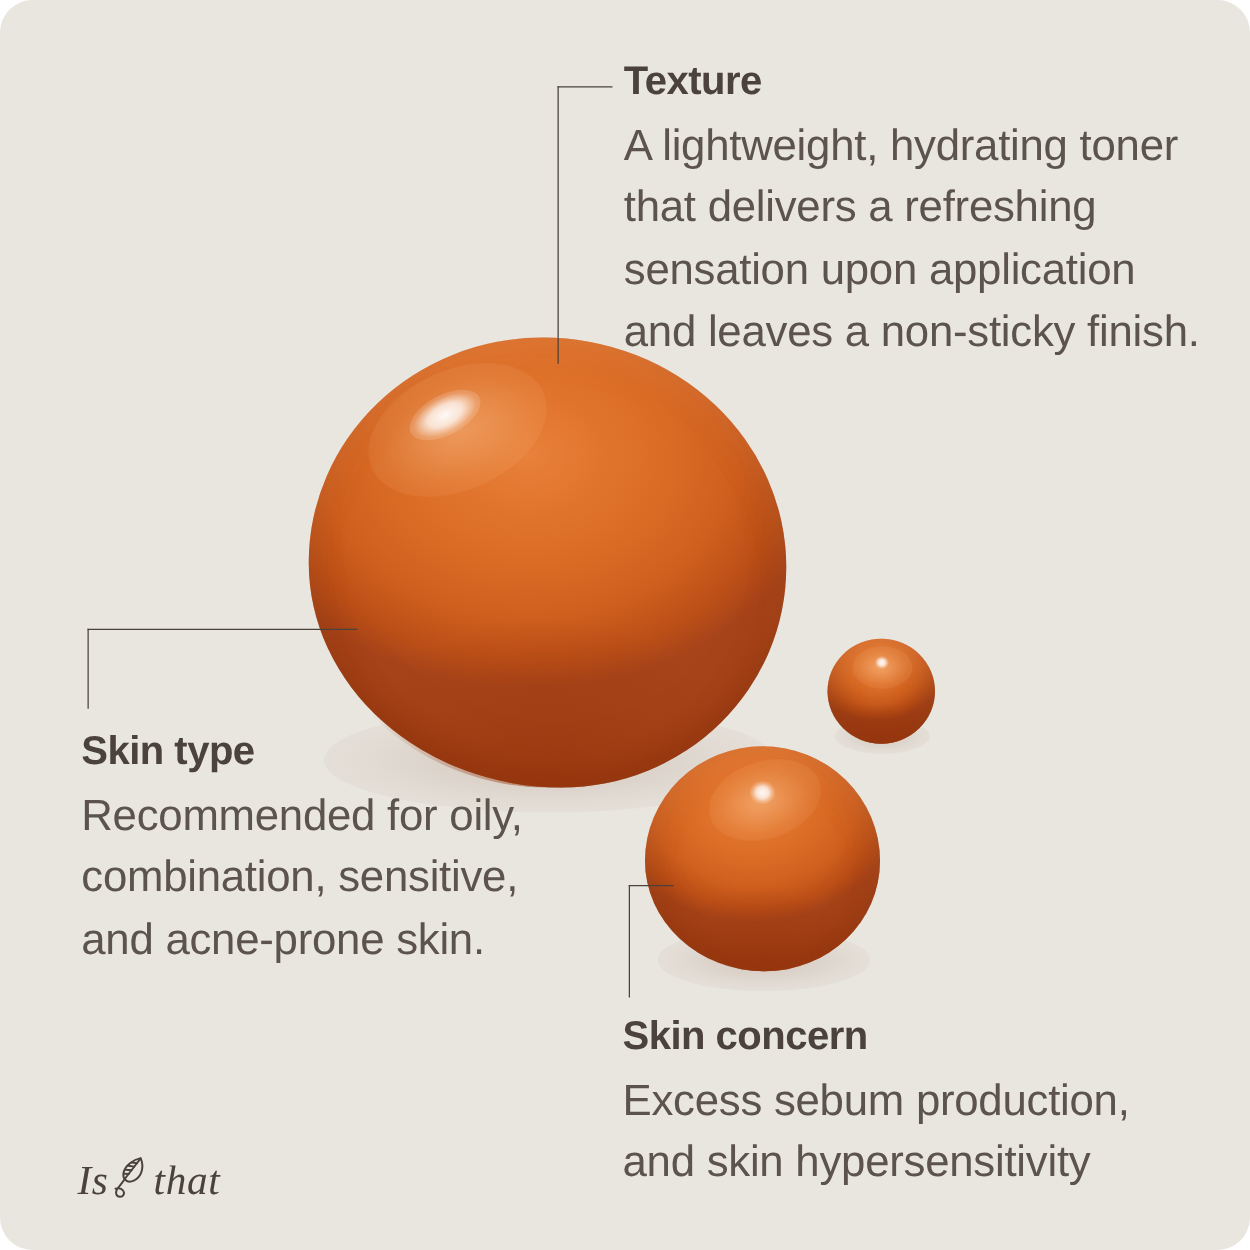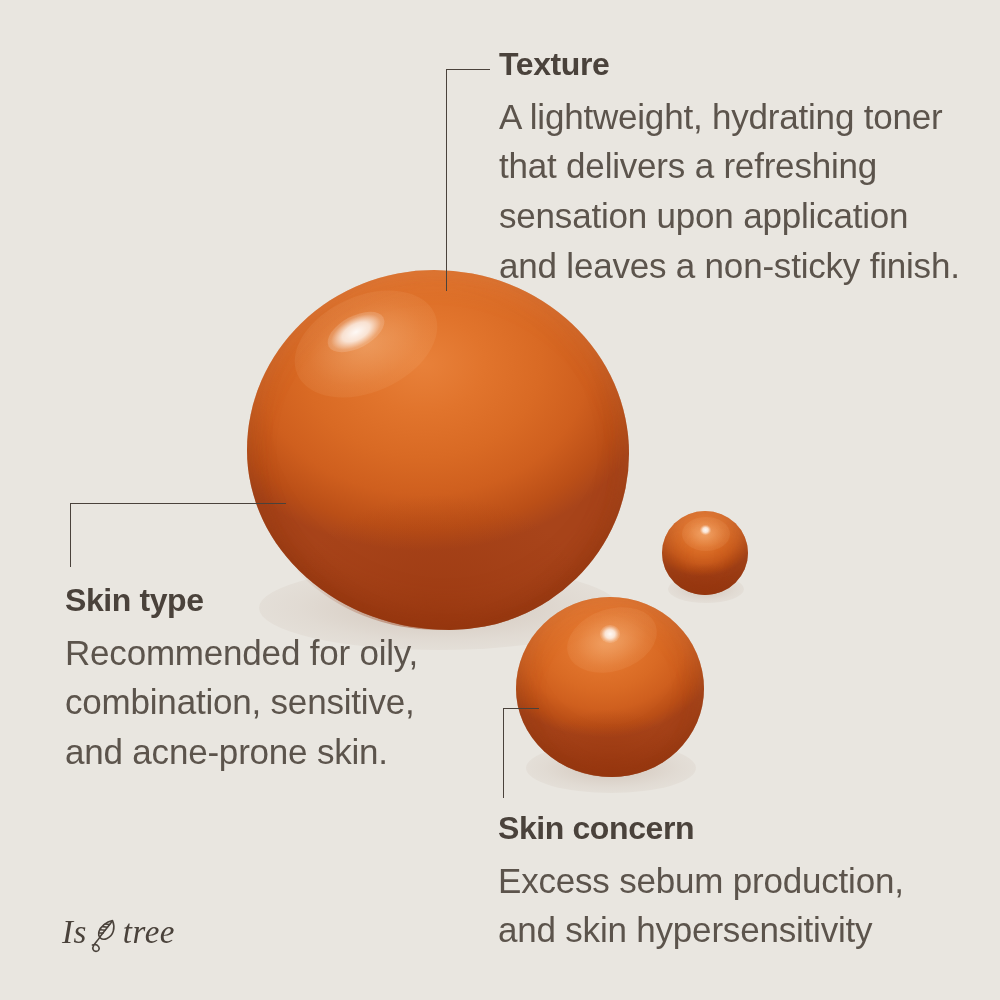--- a/index.html
+++ b/index.html
@@ -11,20 +11,21 @@
     background: #ffffff;
     font-family: "Liberation Sans", sans-serif;
   }
 
   #canvas {
     position: relative;
     width: 1000px;
     height: 1000px;
     overflow: hidden;
     background: #e9e6e0;
+    border-radius: 26px;
   }
 
   
   .droplet {
     position: absolute;
     border-radius: 50%;
   }
 
   .droplet .body {
     position: absolute;
@@ -198,21 +199,21 @@
   #callout-texture      { left: 499px; top: 48px;  width: 470px; }
   #callout-skin-type    { left: 65px;  top: 584px; width: 400px; }
   #callout-skin-concern { left: 498px; top: 812px; width: 430px; }
 
   
   #brand-logo {
     position: absolute;
     left: 62px;
     top: 916px;
     display: flex;
-    align-items: flex-start;
+    align-items: flex-end;
     height: 46px;
   }
   #brand-logo .logo-text {
     font-family: "Liberation Serif", serif;
     font-style: italic;
     font-size: 33px;
     color: #4a423b;
     letter-spacing: 0.5px;
     line-height: 1;
   }
@@ -293,16 +294,16 @@
 
           <path d="M21.6 8.5 L17.3 8.0"></path>
           <path d="M19.4 11.3 L14.6 10.6"></path>
           <path d="M17.2 14.2 L12.6 13.8"></path>
           <path d="M15.0 17.1 L11.6 17.0"></path>
 
           <path d="M12.2 20.6 C10.0 24.2 7.2 27.0 5.6 29.6 C4.0 32.2 5.0 35.4 8.0 35.4 C10.8 35.4 12.0 32.6 10.6 30.6 C9.2 28.6 6.6 28.2 4.4 29.0"></path>
         </g>
       </svg>
     </span>
-    <span class="logo-text">tree</span>
+    <span class="logo-text">that</span>
   </div>
 
 </div>
 
 </body></html>

